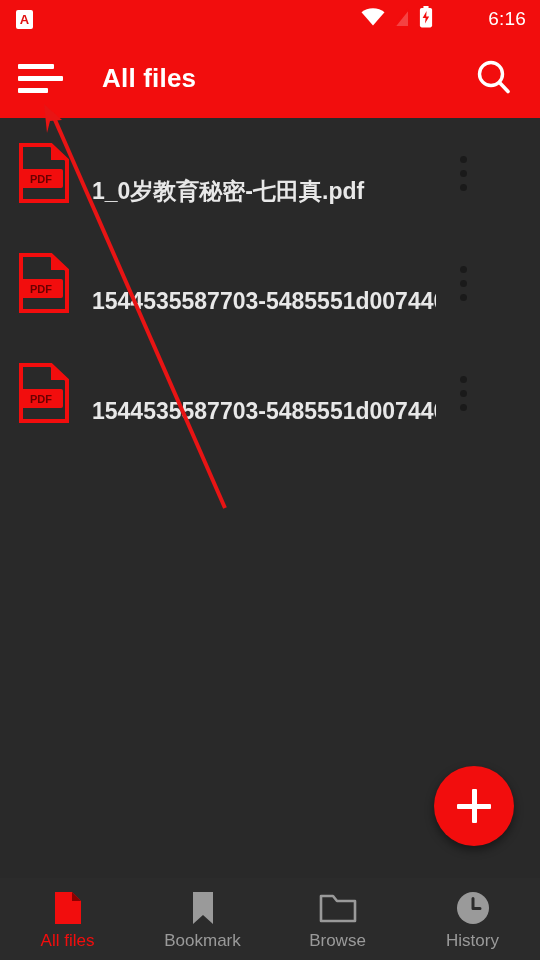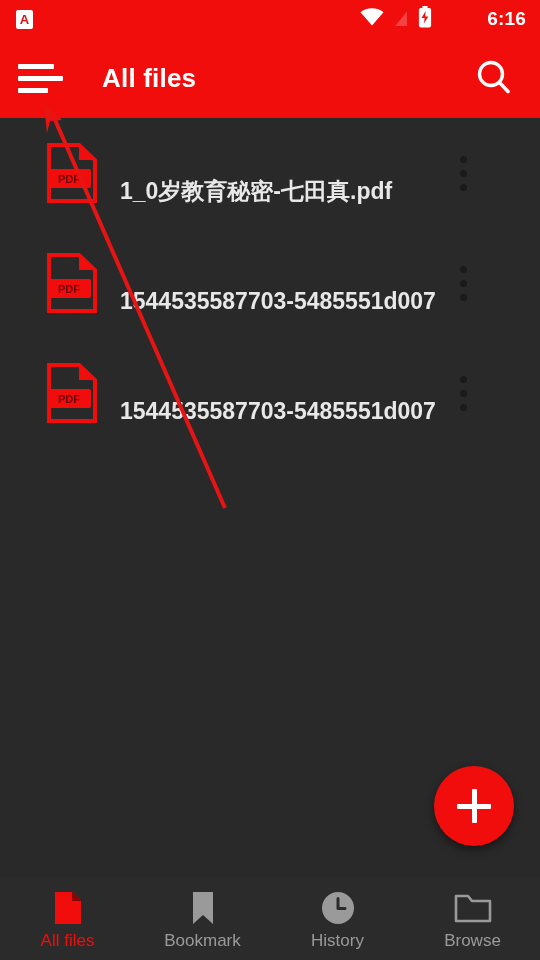--- a/index.html
+++ b/index.html
@@ -18,21 +18,21 @@
     display:flex; align-items:center; padding:0 14px 0 16px;
   }
   .sb-left { display:flex; align-items:center; gap:6px; }
   .notif-a {
     width:17px; height:19px; background:#ffffff; border-radius:2px;
     display:flex; align-items:center; justify-content:center;
     font-size:13px; font-weight:bold; color:#E01010; line-height:1;
     font-family:"Liberation Sans", sans-serif;
   }
   .sb-right { margin-left:auto; display:flex; align-items:center; gap:9px; }
-  .sb-time { color:#fff; font-size:19px; font-weight:bold; letter-spacing:.2px;margin-left:46px; }
+  .sb-time { color:#fff; font-size:19px; font-weight:normal; letter-spacing:.2px;margin-left:46px; }
 
   
   .toolbar {
     position:absolute; top:38px; left:0; width:540px; height:80px;
     background:#F20D0D; display:flex; align-items:center;
   }
   .hamburger {
     width:56px; height:56px; margin-left:14px;
     display:flex; flex-direction:column; justify-content:center;
     align-items:flex-start; gap:7px; padding-left:4px;
@@ -45,21 +45,21 @@
   .toolbar-title {
     color:#ffffff; font-size:26px; font-weight:bold; margin-left:32px;
     letter-spacing:.2px;
   }
   .search-btn {
     margin-left:auto; margin-right:20px; width:52px; height:52px;
     display:flex; align-items:center; justify-content:center; cursor:pointer;
   }
 
   
-  .filelist { position:absolute; top:118px; left:0; width:496px;padding-left:28px; }
+  .filelist { position:absolute; top:118px; left:0; width:496px; }
   .file-row {
     position:relative; height:110px; display:flex; align-items:center;
     padding:0 0 0 18px; cursor:pointer;
   }
   .pdf-icon { width:52px; height:62px; flex:0 0 52px; position:relative; }
   .file-texts {
     margin-left:22px; flex:1 1 auto; min-width:0;
     display:flex; flex-direction:column; justify-content:center; gap:4px;
   }
   .file-name {
@@ -238,35 +238,35 @@
       <span class="nav-ico">
         <svg width="26" height="36" viewBox="0 0 26 36">
           <path d="M3 2 H23 V34 L13 25 L3 34 Z" fill="#9A9A9A"></path>
         </svg>
       </span>
       <span class="nav-label">Bookmark</span>
     </div>
 
     <div class="nav-item">
       <span class="nav-ico">
+        <svg width="38" height="32" viewBox="0 0 38 32">
+          <path d="M2 4 H14 L18 9 H36 V29 H2 Z" fill="none" stroke="#9A9A9A" stroke-width="2.6" stroke-linejoin="round"></path>
+        </svg>
+      </span>
+      <span class="nav-label">Browse</span>
+    </div>
+
+    <div class="nav-item">
+      <span class="nav-ico">
         <svg width="34" height="34" viewBox="0 0 34 34">
           <circle cx="17" cy="17" r="16" fill="#9A9A9A"></circle>
           <path d="M17 7.5 V17.5 H24" stroke="#2B2B2B" stroke-width="3" fill="none" stroke-linecap="round" stroke-linejoin="round"></path>
         </svg>
       </span>
       <span class="nav-label">History</span>
-    </div>
-
-    <div class="nav-item">
-      <span class="nav-ico">
-        <svg width="38" height="32" viewBox="0 0 38 32">
-          <path d="M2 4 H14 L18 9 H36 V29 H2 Z" fill="none" stroke="#9A9A9A" stroke-width="2.6" stroke-linejoin="round"></path>
-        </svg>
-      </span>
-      <span class="nav-label">Browse</span>
     </div>
 
   </div>
 
   <svg class="annotation" viewBox="0 0 540 960">
     <line x1="225" y1="508" x2="52" y2="113" stroke="#E81414" stroke-width="4"></line>
     <path d="M44 104 L62 120 L50 121 L47 133 Z" fill="#E81414"></path>
   </svg>
 
 </div>

